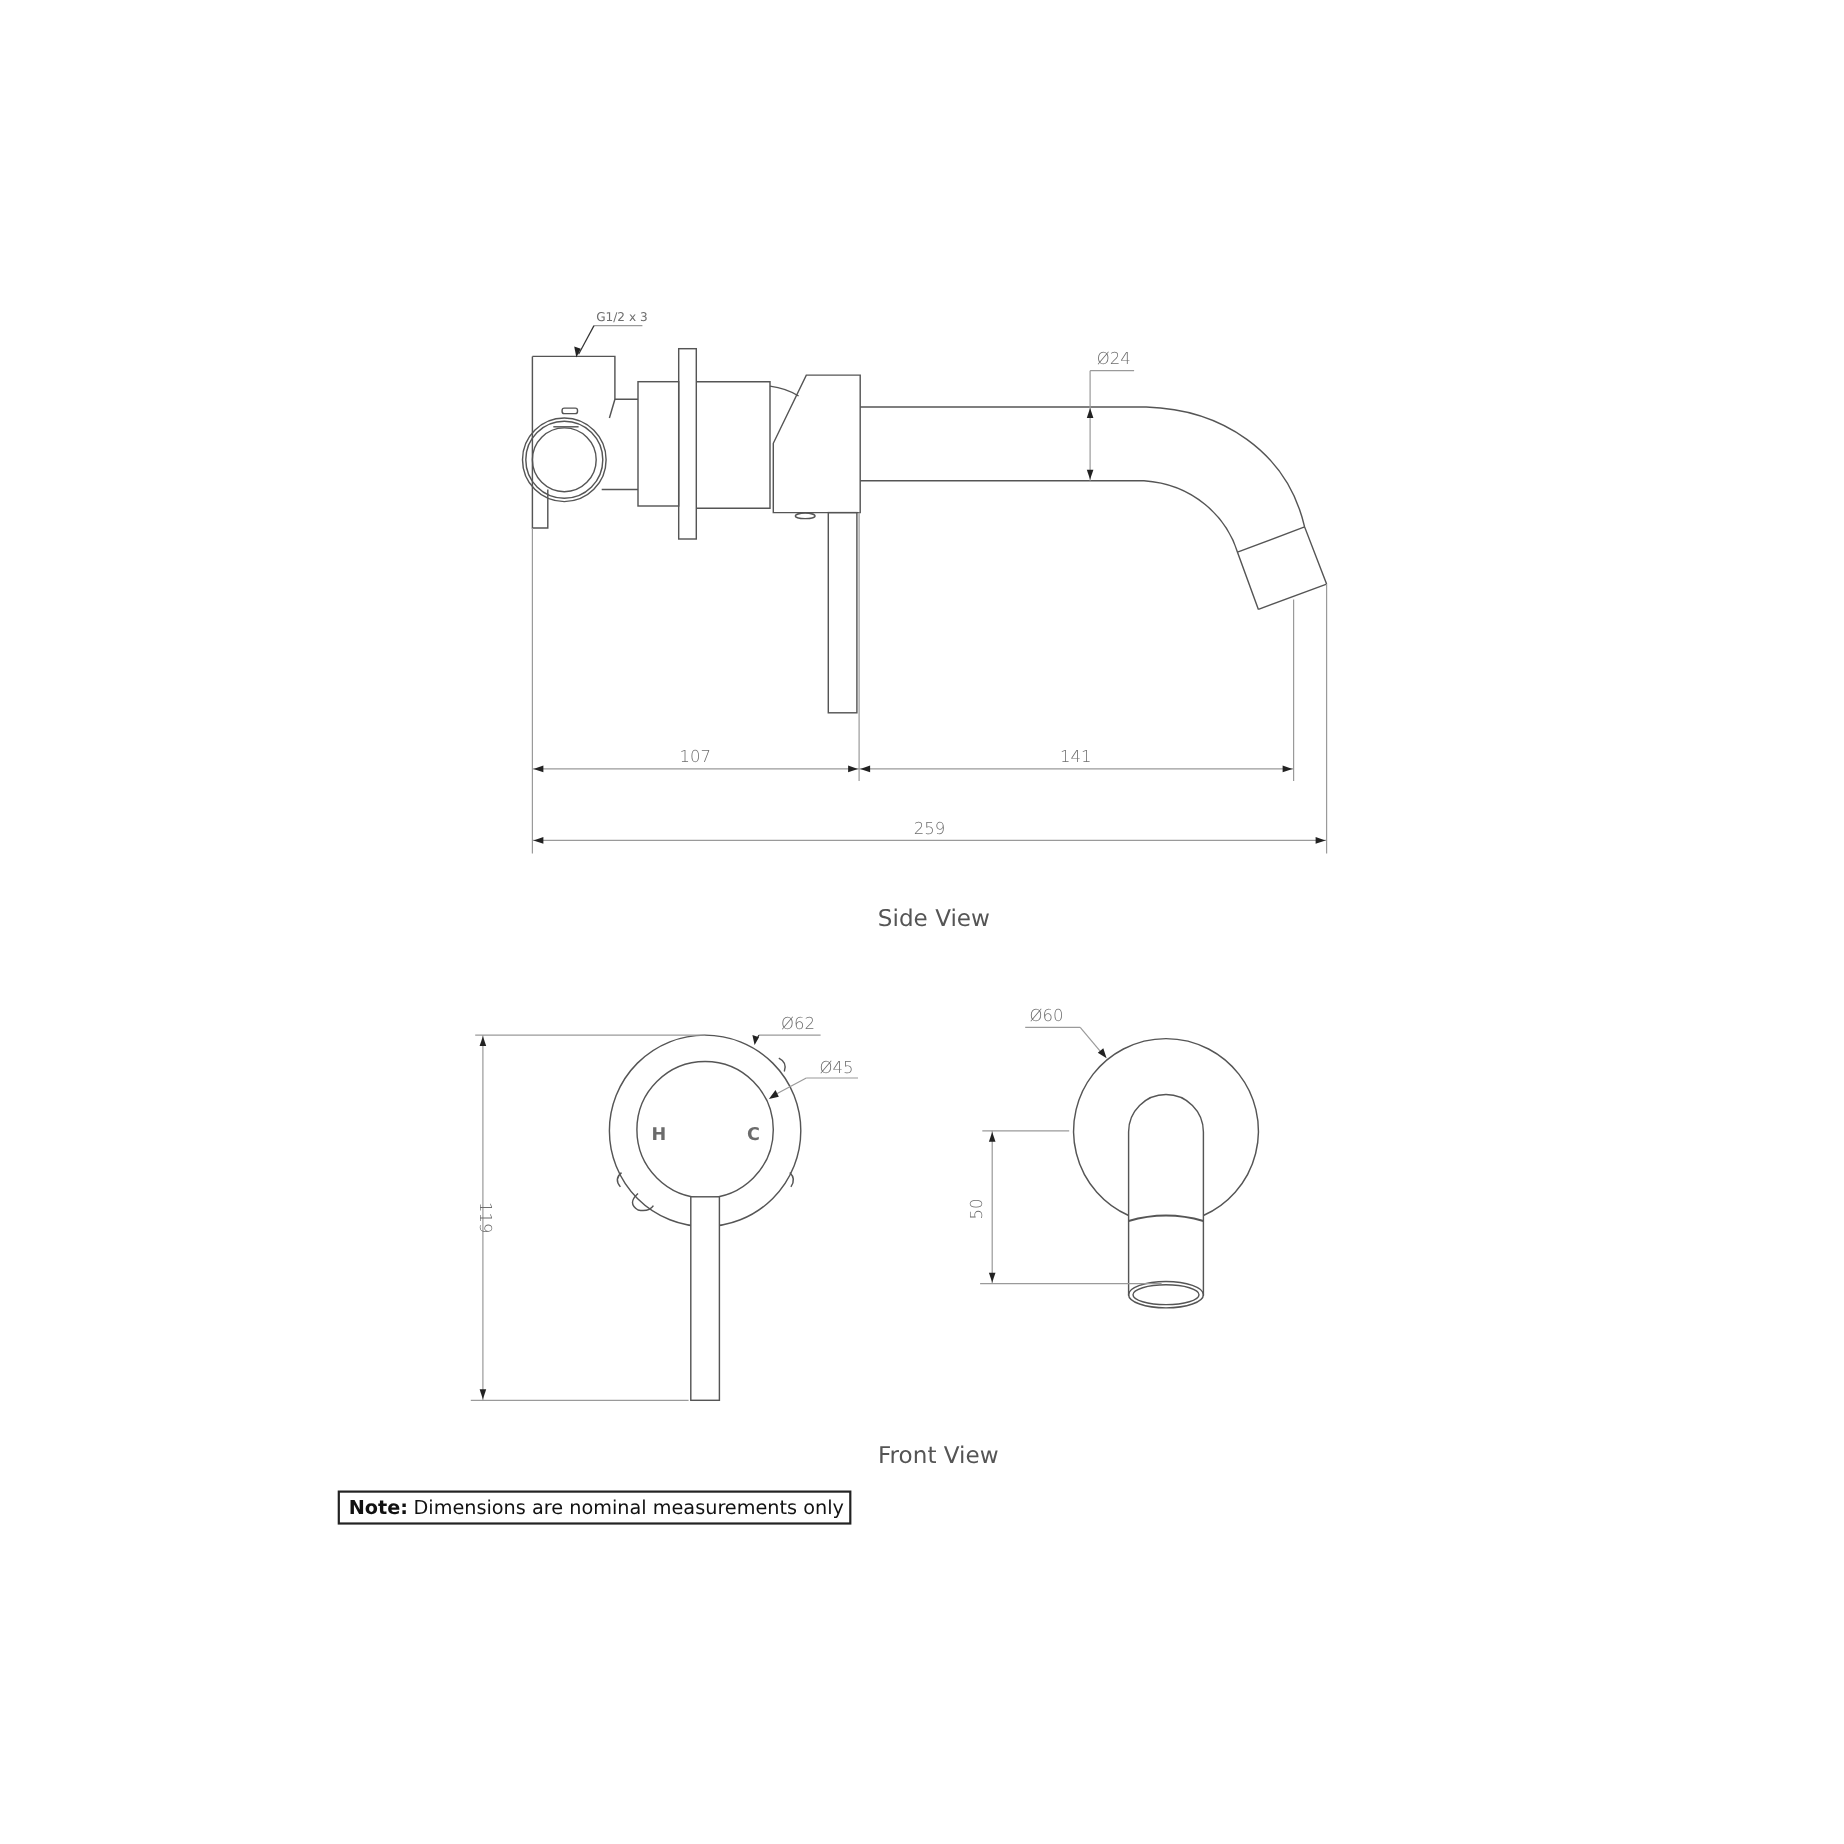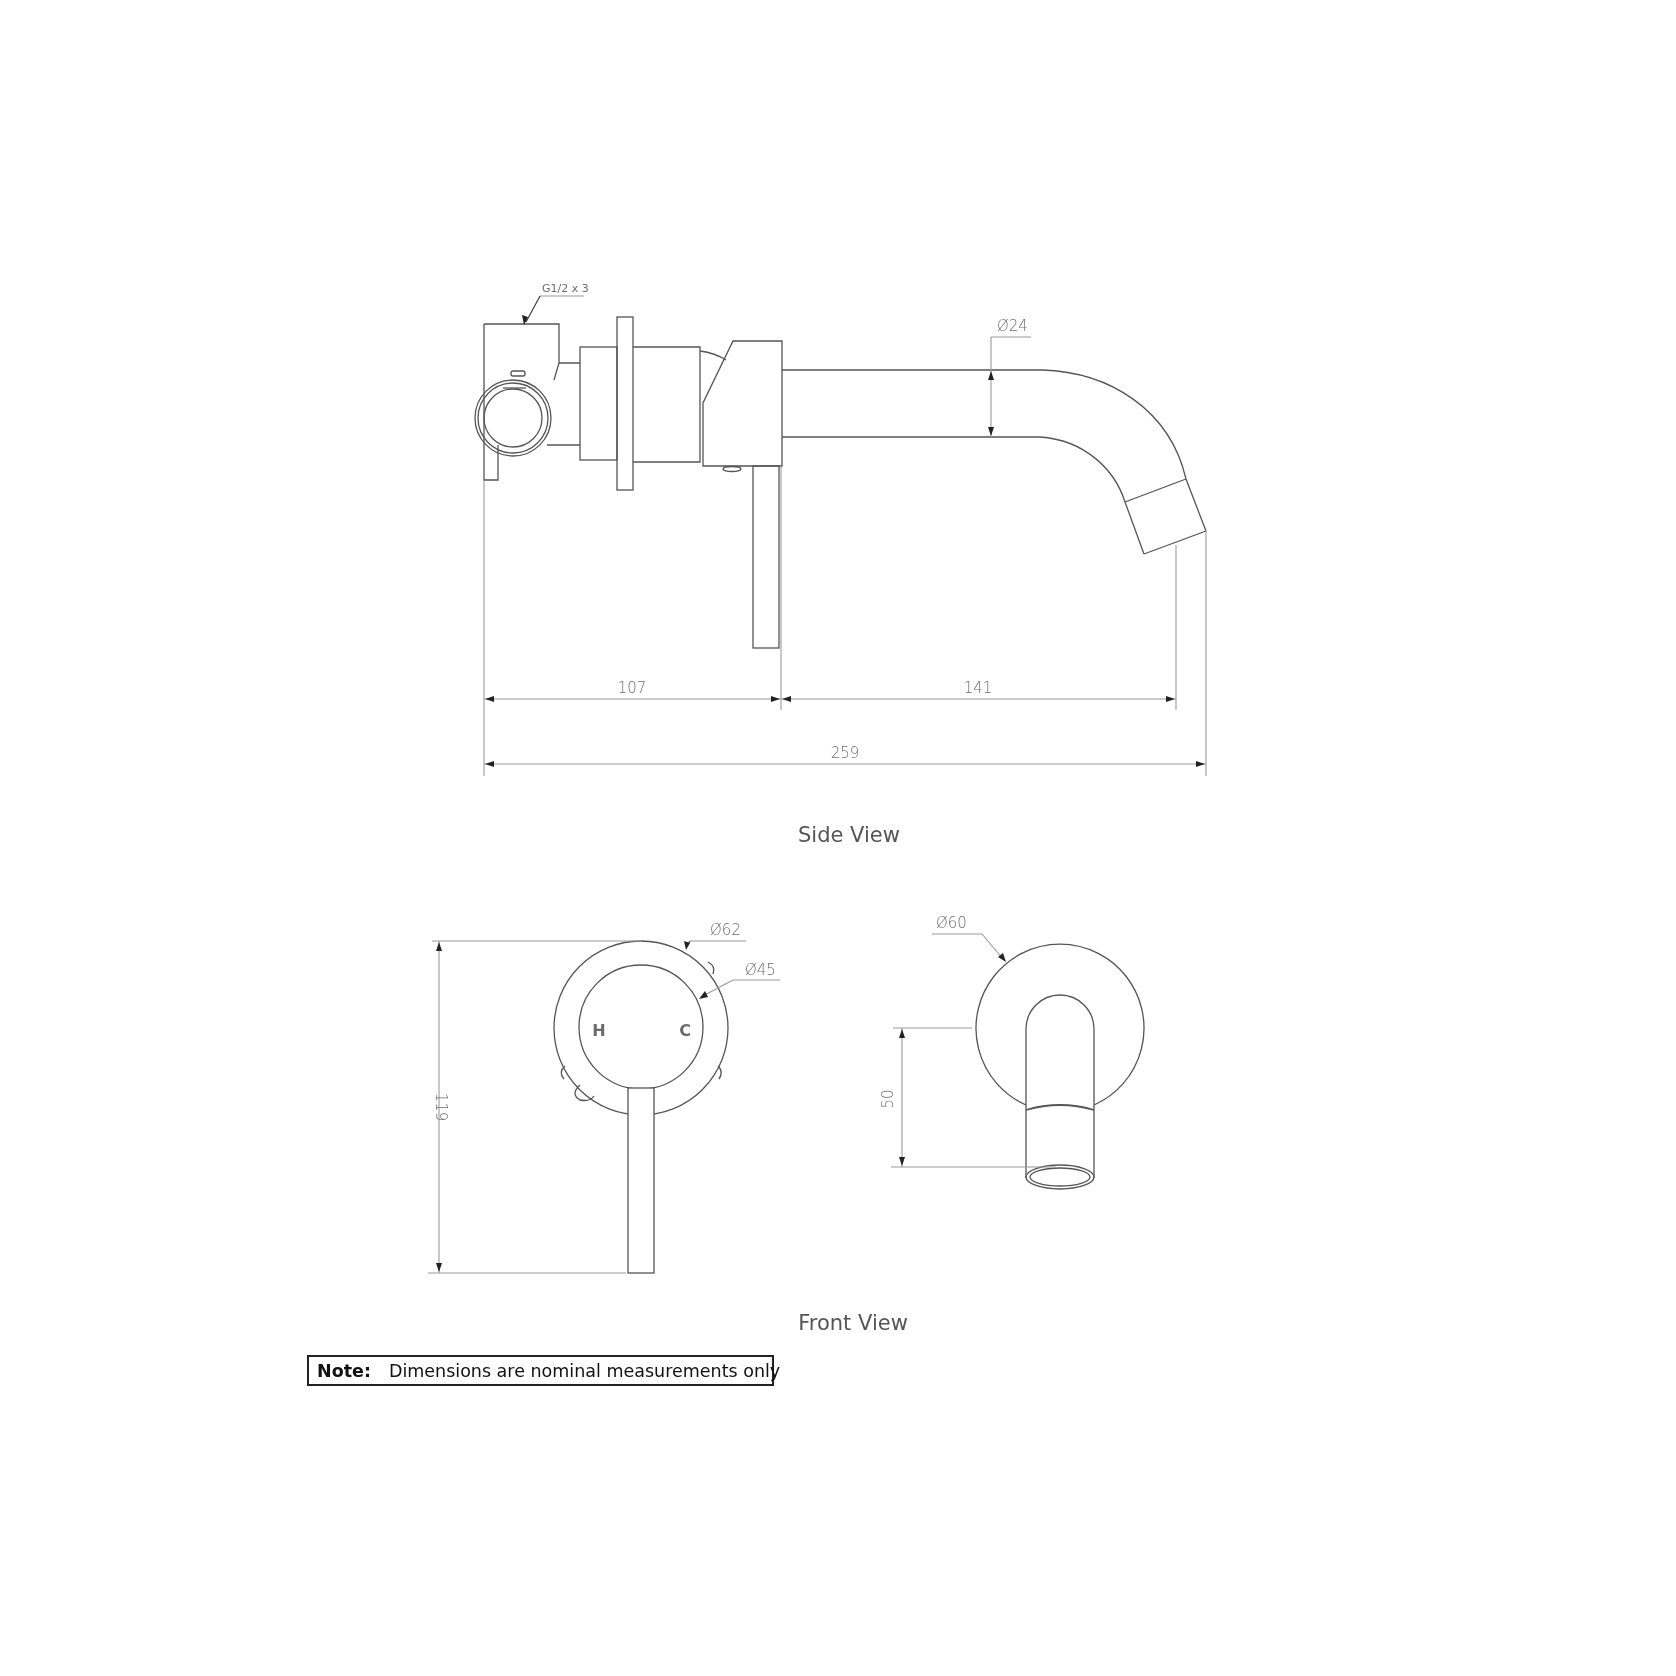--- a/index.html
+++ b/index.html
@@ -7,21 +7,21 @@
     #drawing { position: absolute; left: 0; top: 0; width: 1676px; height: 1676px; }
     .outline { fill: none; stroke: #555555; stroke-width: 1.3; }
     .outline-fill { fill: #ffffff; stroke: #555555; stroke-width: 1.3; }
     .dim { fill: none; stroke: #9a9a9a; stroke-width: 1.1; }
     .arrow { fill: #222222; stroke: none; }
     .dim-text { font-family: "DejaVu Sans", sans-serif; font-size: 15px; fill: #6e6e6e; font-weight: 300; }
     .dim-text-sm { font-family: "DejaVu Sans", sans-serif; font-size: 11px; fill: #6e6e6e; }
     .view-label { font-family: "DejaVu Sans", sans-serif; font-size: 21px; fill: #555555; }
     .hc { font-family: "DejaVu Sans", sans-serif; font-size: 16px; font-weight: bold; fill: #6b6b6b; }
     .note-box { position: absolute; left: 307px; top: 1355px; width: 467px; height: 31px; border: 2px solid #222222; box-sizing: border-box; display: flex; align-items: center; padding-left: 8px; font-family: "DejaVu Sans", sans-serif; font-size: 17.5px; color: #111111; white-space: nowrap; }
-    .note-box b { font-weight: bold; margin-right: 18px; }
+    .note-box b { font-weight: bold; margin-right: 5px; }
   </style>
 </head>
 <body>
 
 <svg id="drawing" viewBox="0 0 1676 1676" xmlns="http://www.w3.org/2000/svg">
 
   <g>
 
     <path class="outline" d="M484,324 L559,324 L559,363 L554,380 M484,324 L484,480 L498,480 L498,445"></path>
 

